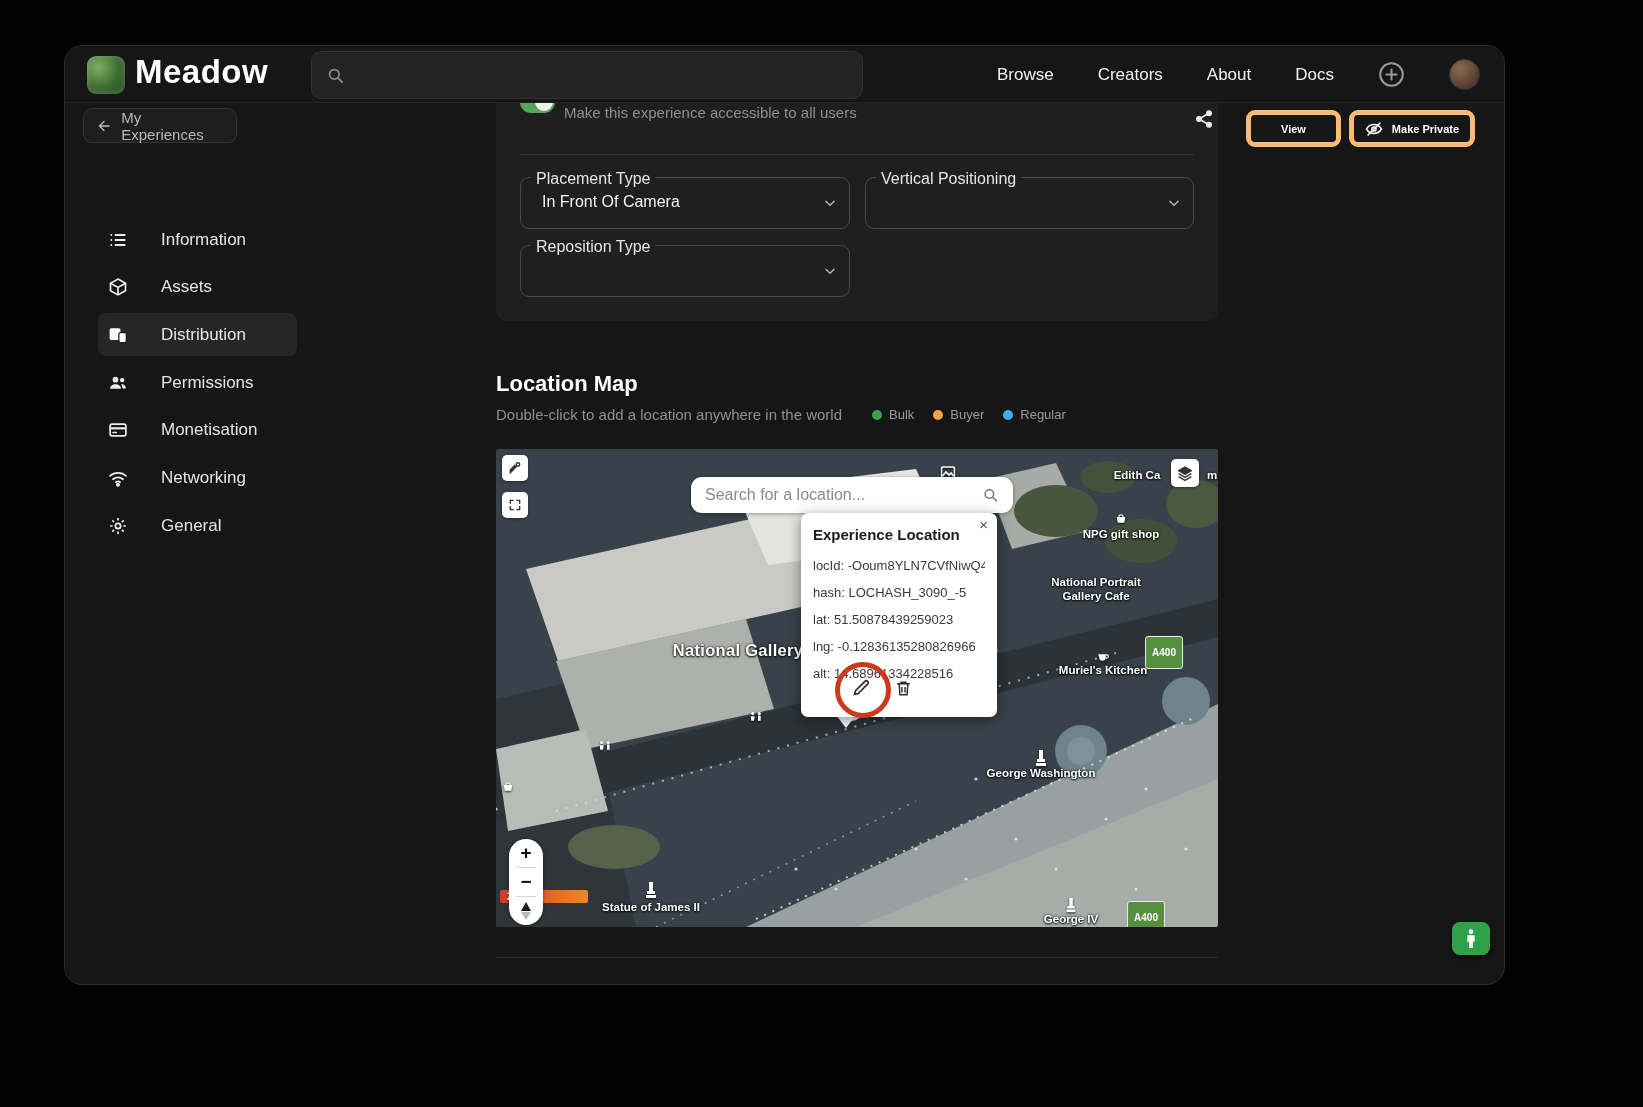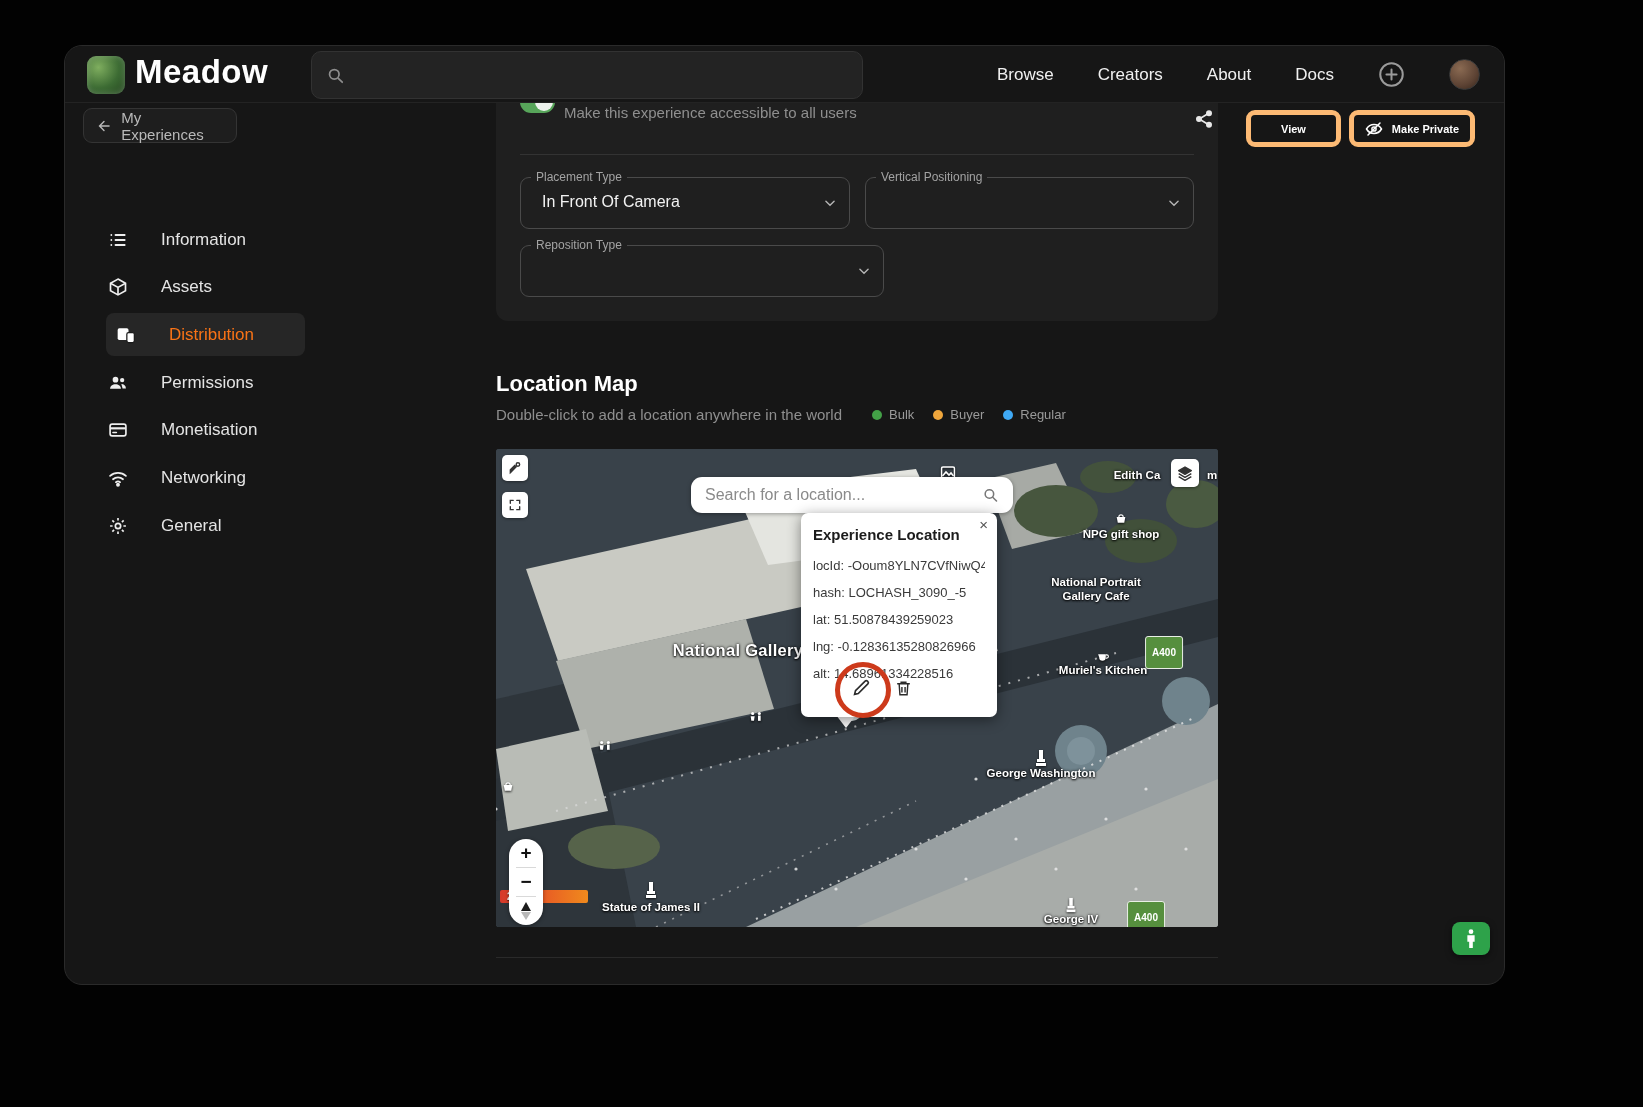--- a/index.html
+++ b/index.html
@@ -30,32 +30,32 @@
             background:radial-gradient(circle at 35% 30%, #8a6a52, #5d4334 60%, #33241b); border:1px solid #3a3a3a; }
 
   
   .back-btn { position:absolute; left:18px; top:62px; width:154px; height:35px; background:#1e1e1e;
               border:1px solid #343434; border-radius:9px; display:flex; align-items:center; gap:9px;
               padding:0 13px; color:#b9b9b9; font-size:15px; cursor:pointer; z-index:31; }
 
   
   .side-item { position:absolute; left:33px; width:199px; height:43px; border-radius:8px;
                display:flex; align-items:center; gap:33px; padding:0 10px; color:#e4e4e4; font-size:17px; cursor:pointer; }
-  .side-item.active { background:rgba(255,255,255,.07); color:#f97316;margin-left:8px; }
+  .side-item.active { background:rgba(255,255,255,.07); color:#e5e5e5; }
   .side-item svg { flex:0 0 auto; }
 
   
   .card { position:absolute; left:431px; top:30px; width:722px; height:245px; background:#1f1f1f; border-radius:12px; z-index:5; }
   .toggle { position:absolute; left:24px; top:15px; width:35px; height:22px; border-radius:11px;
             background:#57a55a; cursor:pointer; }
   .toggle .knob { position:absolute; right:2px; top:2px; width:18px; height:18px; border-radius:50%; background:#eef3ee; }
   .toggle-label { position:absolute; left:68px; top:28px; color:#8f8f8f; font-size:15px; }
   .card-divider { position:absolute; left:24px; top:78px; width:674px; height:1px; background:#333; }
   .field { position:absolute; height:52px; border:1px solid #4a4a4a; border-radius:9px; cursor:pointer; }
-  .field .flabel { position:absolute; left:10px; top:-8px; background:#1f1f1f; padding:0 5px; font-size:12px; color:#a3a3a3; }
+  .field .flabel { position:absolute; left:10px; top:-8px; background:#1f1f1f; padding:0 5px; font-size:16px; color:#e5e5e5; }
   .field .fvalue { position:absolute; left:14px; top:15px; color:#f2f2f2; font-size:16px;margin-left:7px; }
   .field .chev { position:absolute; right:12px; top:18px; color:#b5b5b5; }
   .share-ic { position:absolute; left:698px; top:33px; color:#e8e8e8; cursor:pointer; }
 
   .ghost-btn { position:absolute; top:64px; height:37px; border:5px solid #fdba74; border-radius:9px;
                background:transparent; color:#fff; font-size:11px; font-weight:700; display:flex; align-items:center;
                justify-content:center; gap:9px; cursor:pointer; font-family:"Liberation Sans", sans-serif; z-index:6; }
 
   
   .sec-title { position:absolute; left:431px; top:325px; color:#fff; font-size:22px; font-weight:700; }
@@ -190,21 +190,21 @@
               <path d="M5 9l7 7 7-7"></path>
             </svg></span>
       </div>
       <div class="field" style="left:369px; top:101px; width:329px;">
         <span class="flabel">Vertical Positioning</span>
         <span class="fvalue"></span>
         <span class="chev"><svg width="14" height="14" viewBox="0 0 24 24" fill="none" stroke="#b5b5b5" stroke-width="2.4" stroke-linecap="round">
               <path d="M5 9l7 7 7-7"></path>
             </svg></span>
       </div>
-      <div class="field" style="left:24px; top:169px; width:364px;">
+      <div class="field" style="left:24px; top:169px; width:330px;">
         <span class="flabel">Reposition Type</span>
         <span class="fvalue"></span>
         <span class="chev"><svg width="14" height="14" viewBox="0 0 24 24" fill="none" stroke="#b5b5b5" stroke-width="2.4" stroke-linecap="round">
               <path d="M5 9l7 7 7-7"></path>
             </svg></span>
       </div>
     </div>
 
     <button class="ghost-btn" style="left:1181px; width:95px;">
       <span>View</span>

